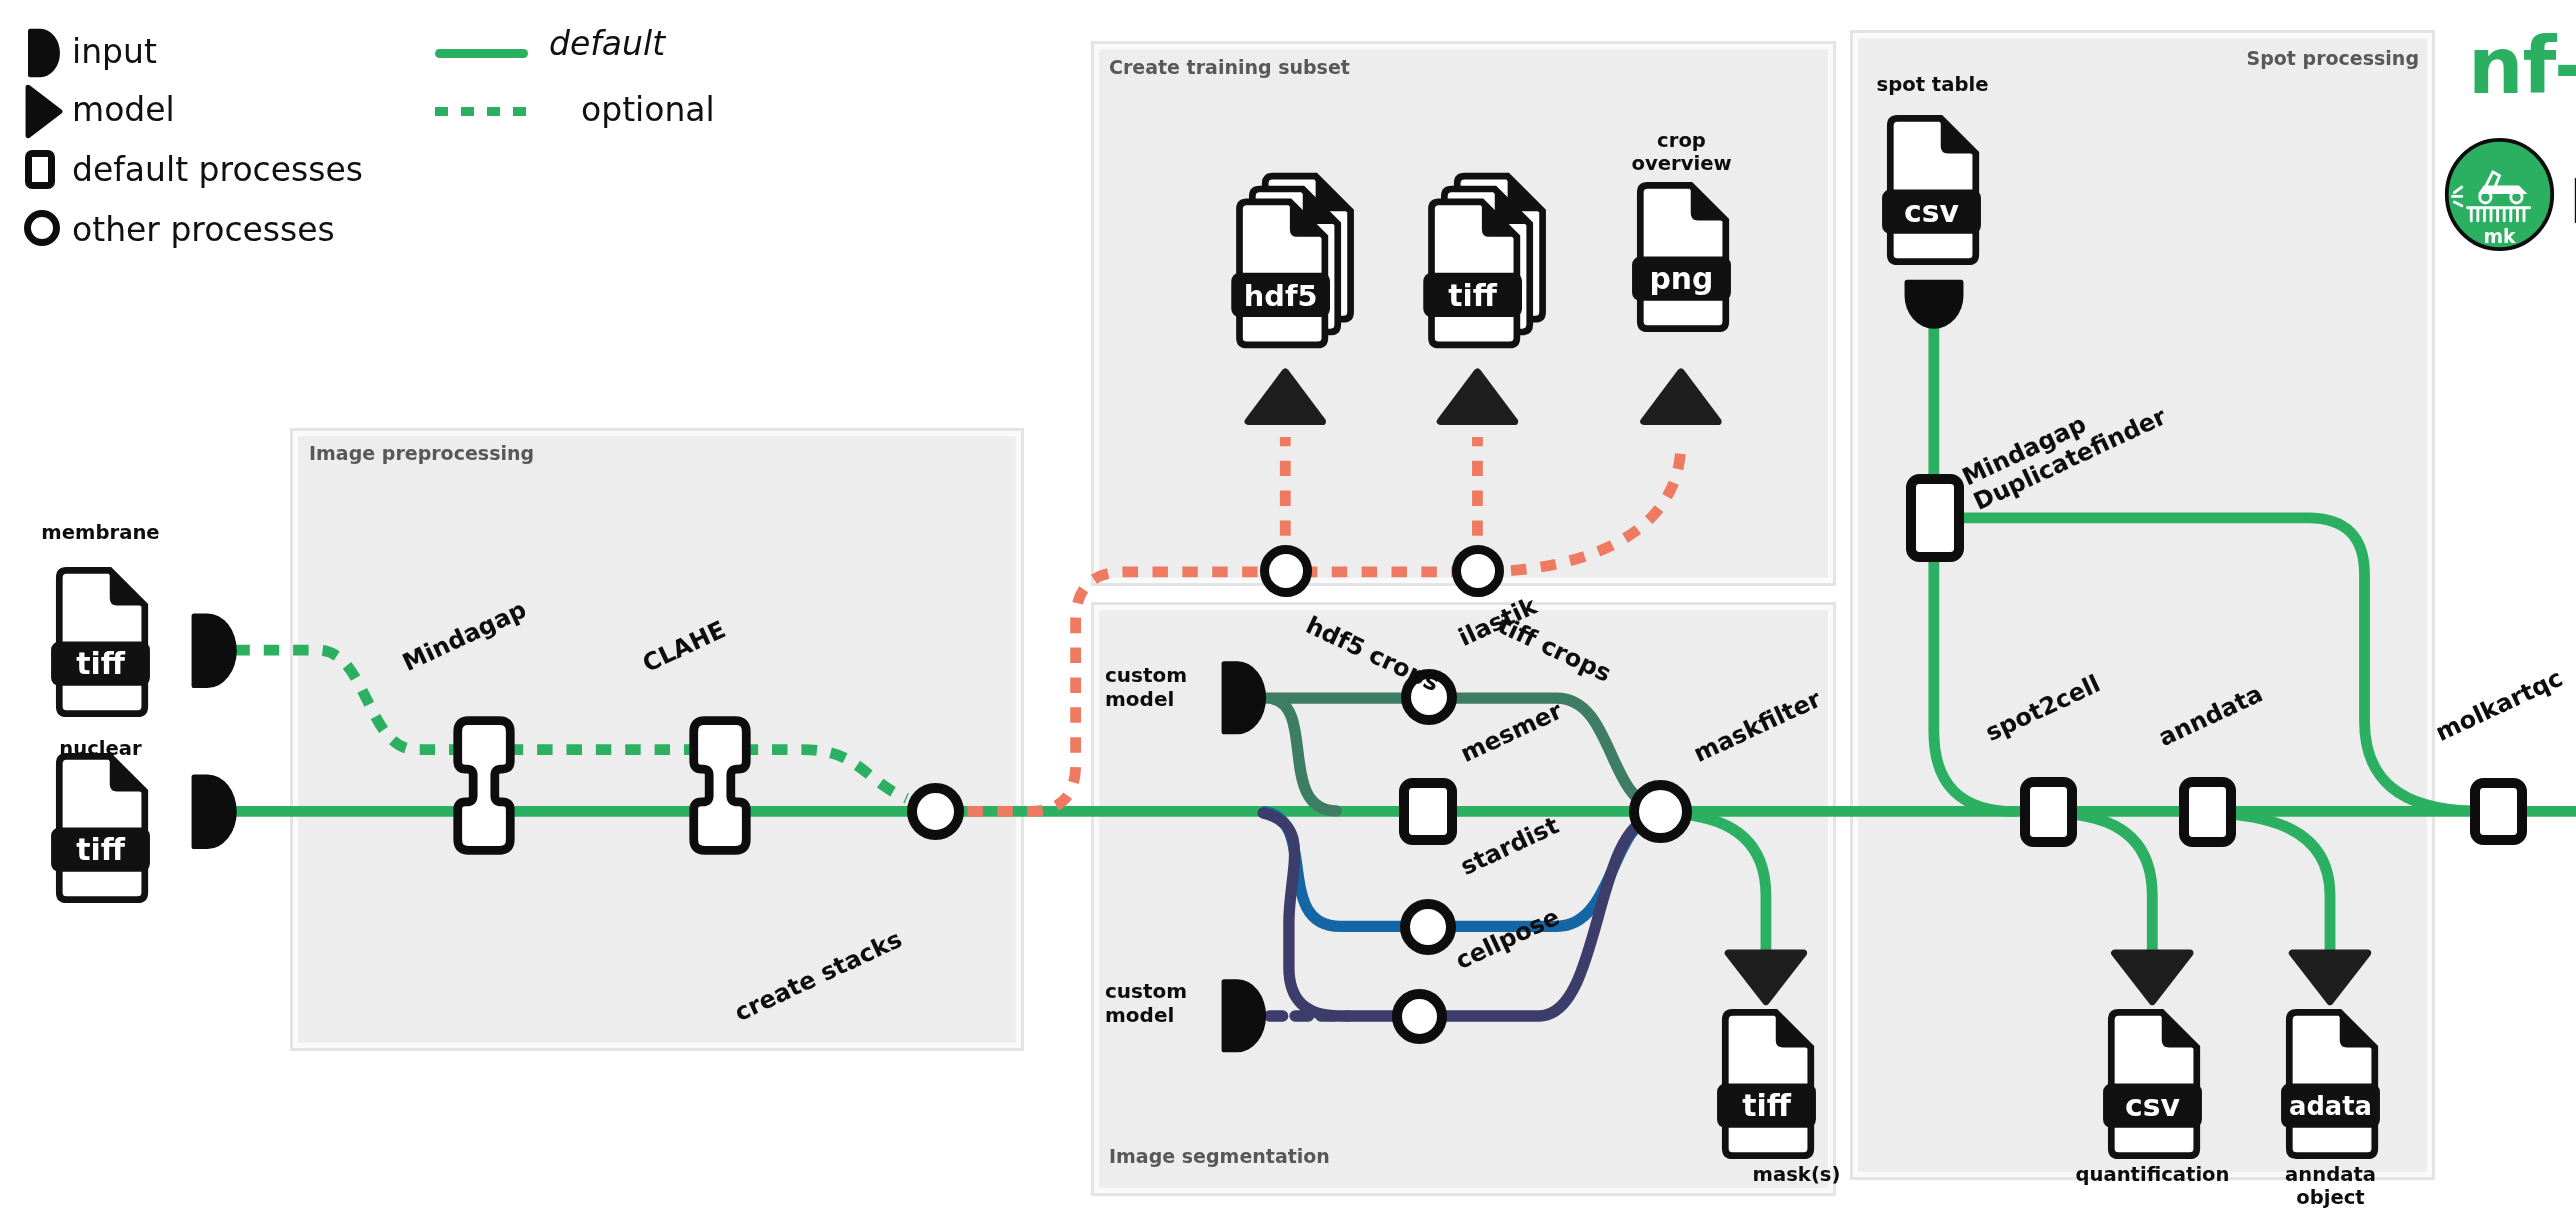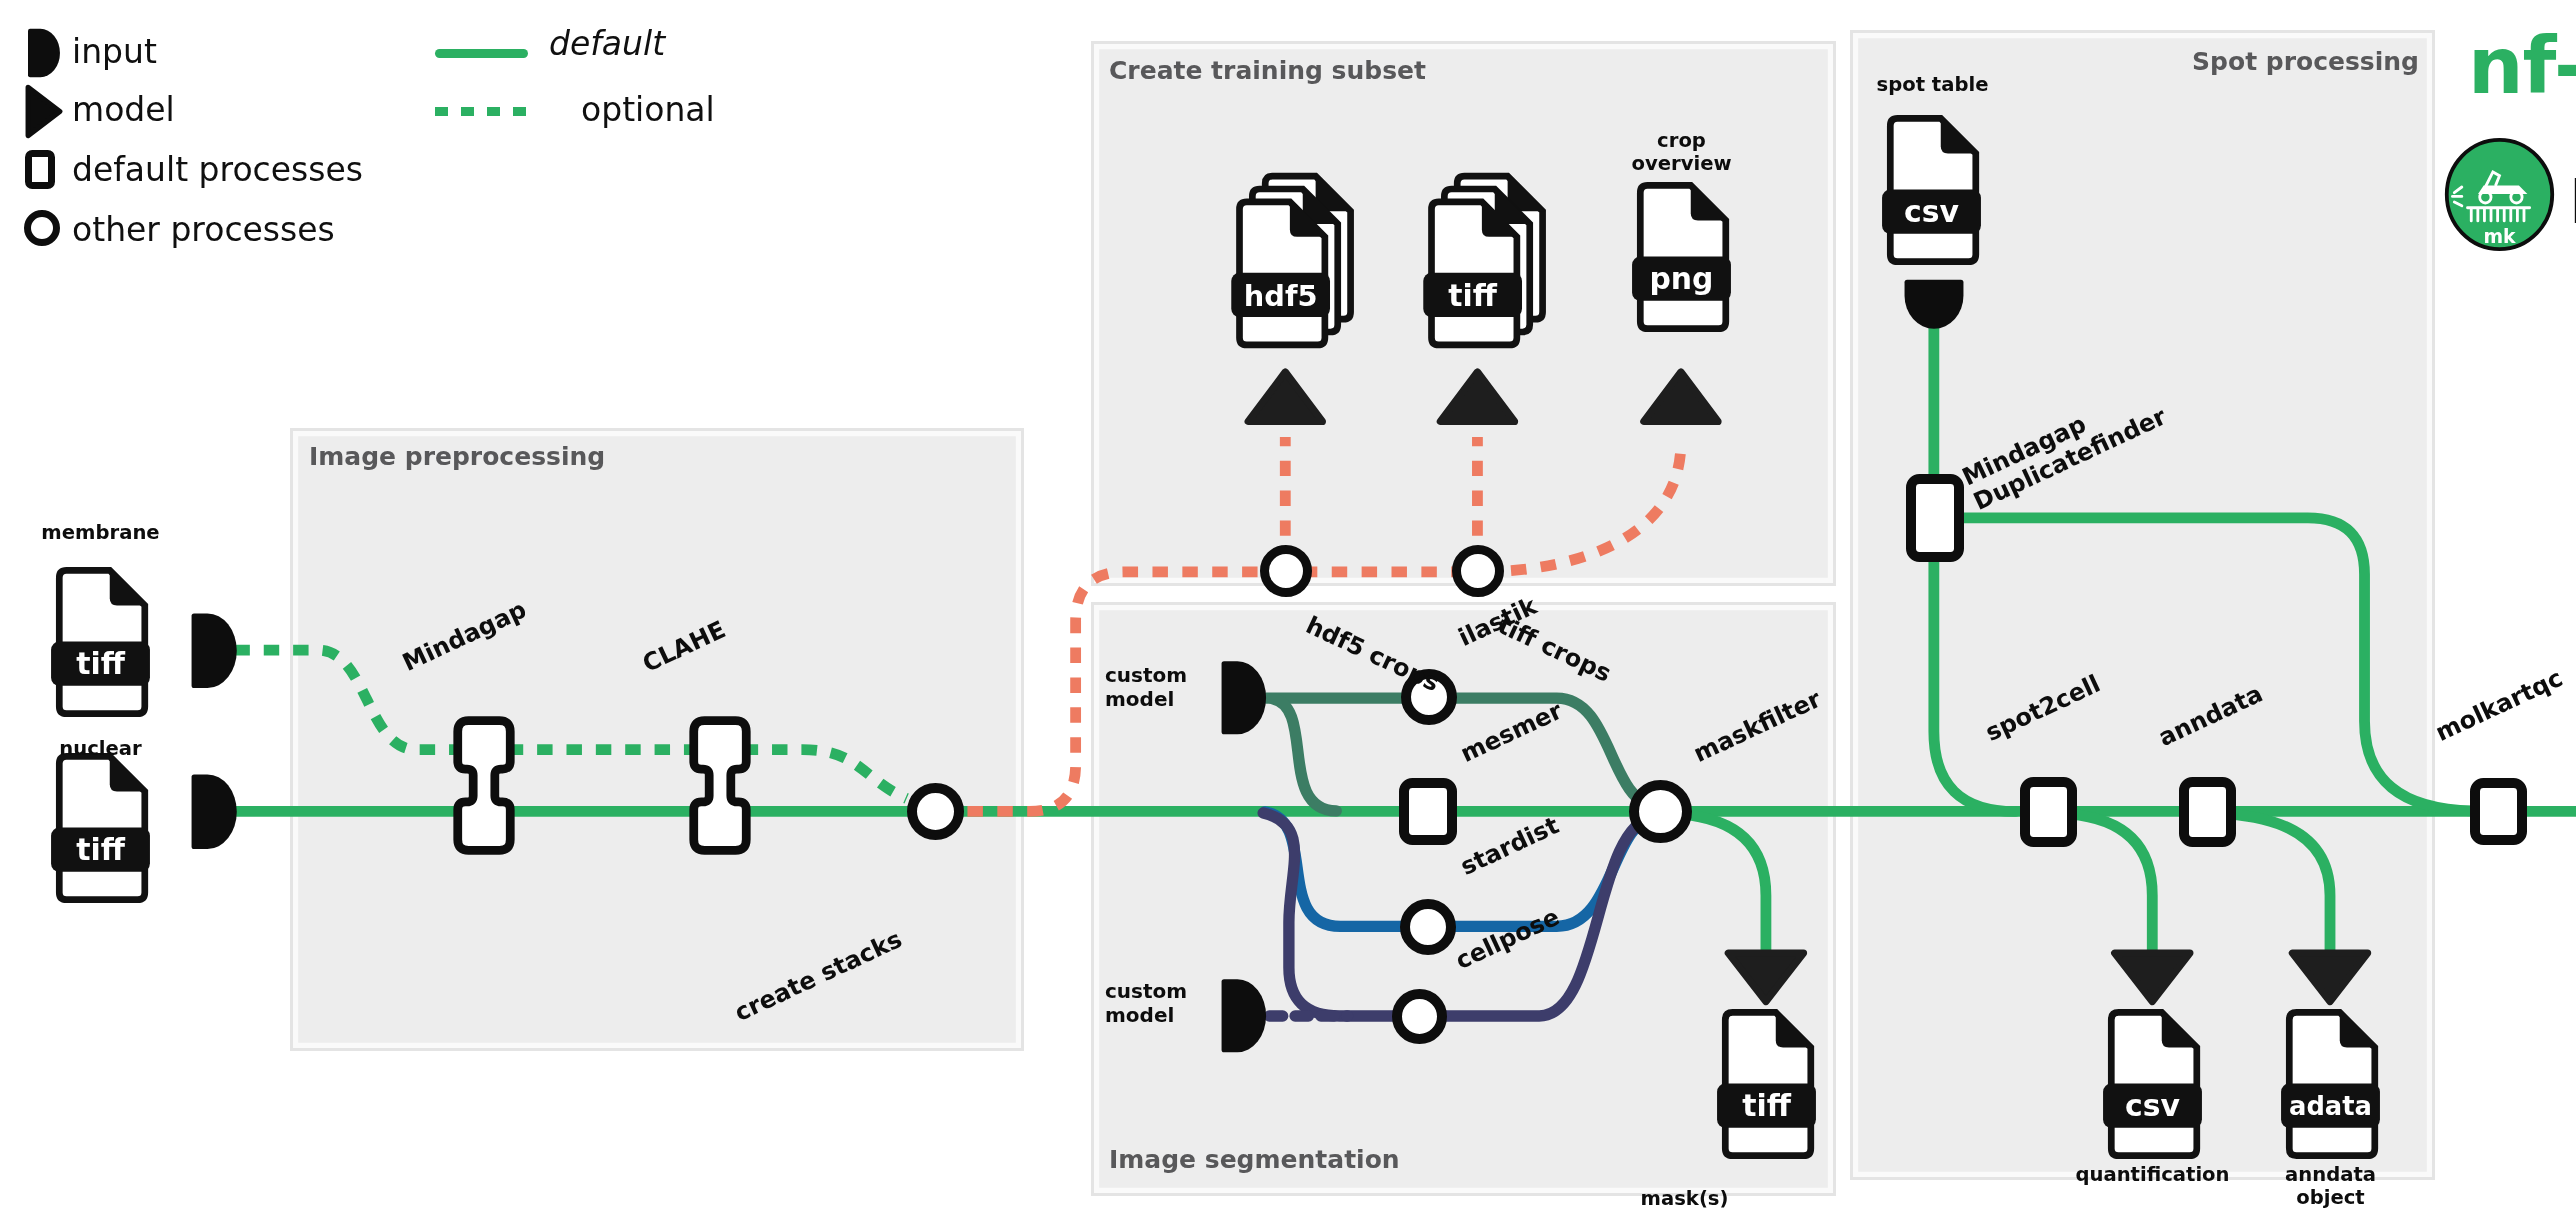--- a/index.html
+++ b/index.html
@@ -3,21 +3,21 @@
 <meta charset="utf-8">
 <style>
   html,body{margin:0;padding:0;background:#ffffff;}
   #canvas{position:relative;width:2891px;height:1218px;background:#fff;overflow:hidden;
           font-family:"DejaVu Sans","Liberation Sans",sans-serif;color:#0d0d0d;}
   .abs{position:absolute;}
   
   svg.wires{position:absolute;left:0;top:0;z-index:3;}
   .panel{position:absolute;background:var(--panel_bg);border:3.6px solid var(--panel_edge);
          box-shadow:inset 0 0 0 5.2px #fafafa;z-index:1;box-sizing:border-box;}
-  .ptitle{position:absolute;font-weight:700;font-size:25px;color:var(--title);z-index:2;white-space:nowrap;}
+  .ptitle{position:absolute;font-weight:700;font-size:19px;color:var(--title);z-index:2;white-space:nowrap;}
   
   .node{position:absolute;background:#fff;border:10.3px solid #0d0d0d;box-sizing:border-box;z-index:5;}
   .node.circle{border-radius:50%;}
   .node.square{border-radius:13.4px;}
   .node-svg{position:absolute;z-index:5;}
   
   .rl{position:absolute;font-weight:700;font-size:24px;line-height:1.12;color:#0d0d0d;
       transform-origin:0 100%;transform:rotate(-25deg);white-space:nowrap;z-index:6;}
   .rl.cw{transform-origin:0 0;transform:rotate(25deg);}
   .filelabel{position:absolute;font-weight:700;font-size:19.6px;text-align:center;width:155px;z-index:6;}
@@ -191,21 +191,21 @@
     <use href="#doc"></use>
       <rect x="4" y="150" width="192" height="86" rx="16" fill="#111"></rect>
     <text class="ban" x="100" y="214" text-anchor="middle" font-size="58">png</text>
   </svg>
 
   <svg class="fileicon" style="left:1715px;top:1006px;" width="103" height="155" viewBox="0 0 200 300">
     <use href="#doc"></use>
       <rect x="4" y="150" width="192" height="86" rx="16" fill="#111"></rect>
     <text class="ban" x="100" y="214" text-anchor="middle" font-size="58">tiff</text>
   </svg>
-  <div class="filelabel" style="left:1607px;top:1163px;margin-top:24px;">mask(s)</div>
+  <div class="filelabel" style="left:1719px;top:1163px;">mask(s)</div>
 
   <svg class="fileicon" style="left:2101px;top:1006px;" width="103" height="155" viewBox="0 0 200 300">
     <use href="#doc"></use>
       <rect x="4" y="150" width="192" height="86" rx="16" fill="#111"></rect>
     <text class="ban" x="100" y="214" text-anchor="middle" font-size="58">csv</text>
   </svg>
   <div class="filelabel" style="left:2075px;top:1163px;">quantification</div>
 
   <svg class="fileicon" style="left:2279px;top:1006px;" width="103" height="155" viewBox="0 0 200 300">
     <use href="#doc"></use>

